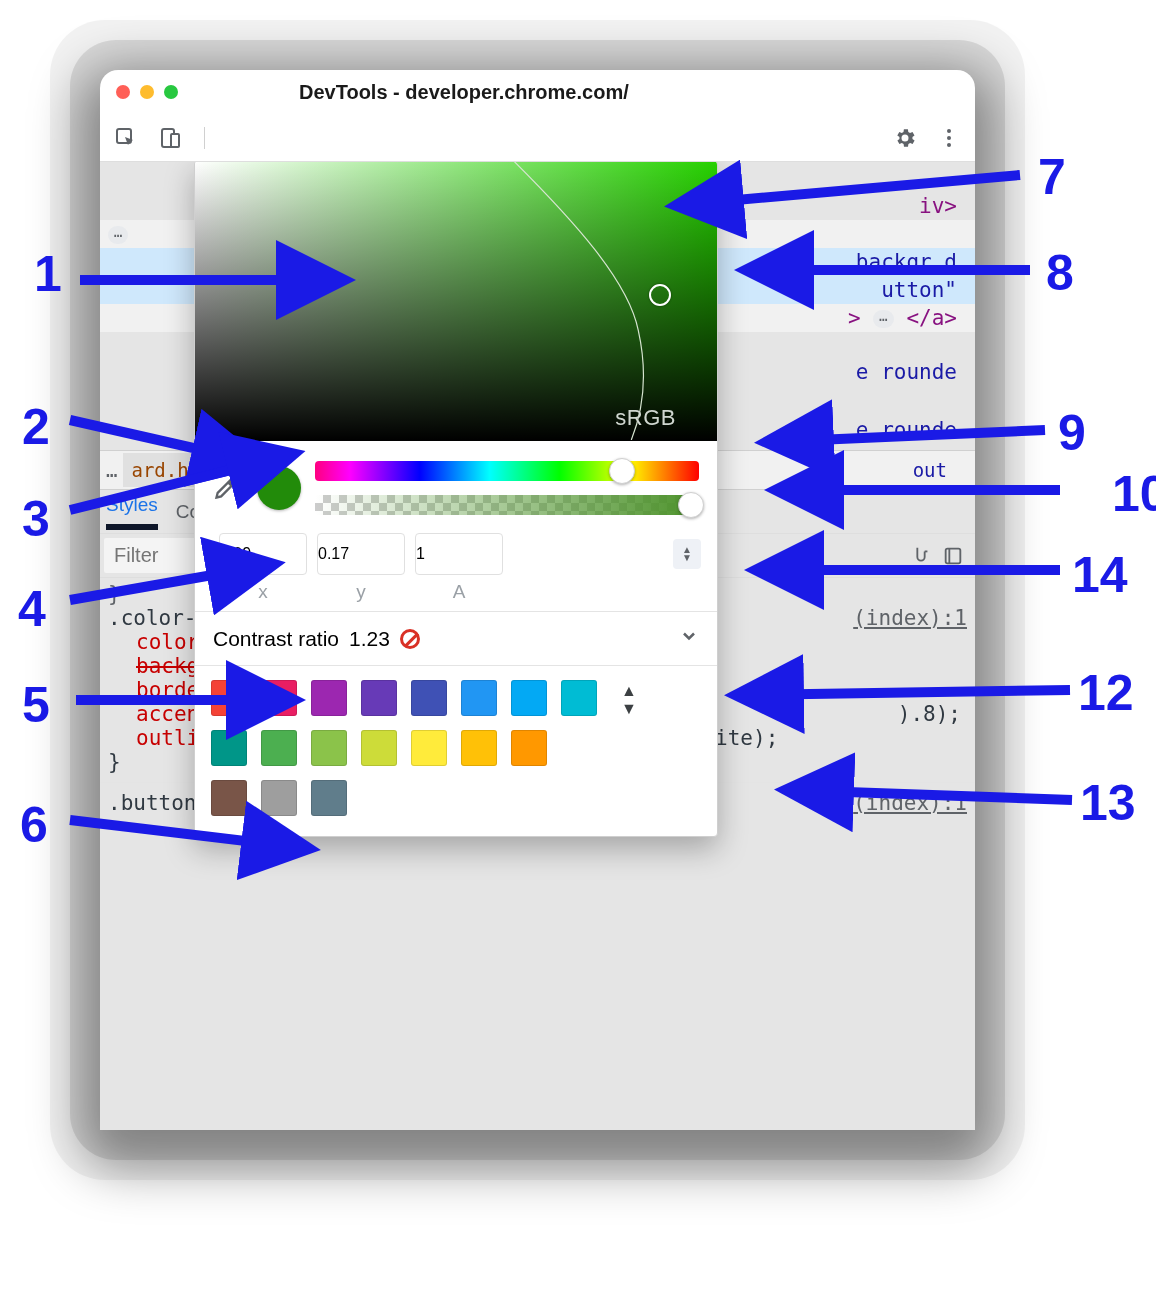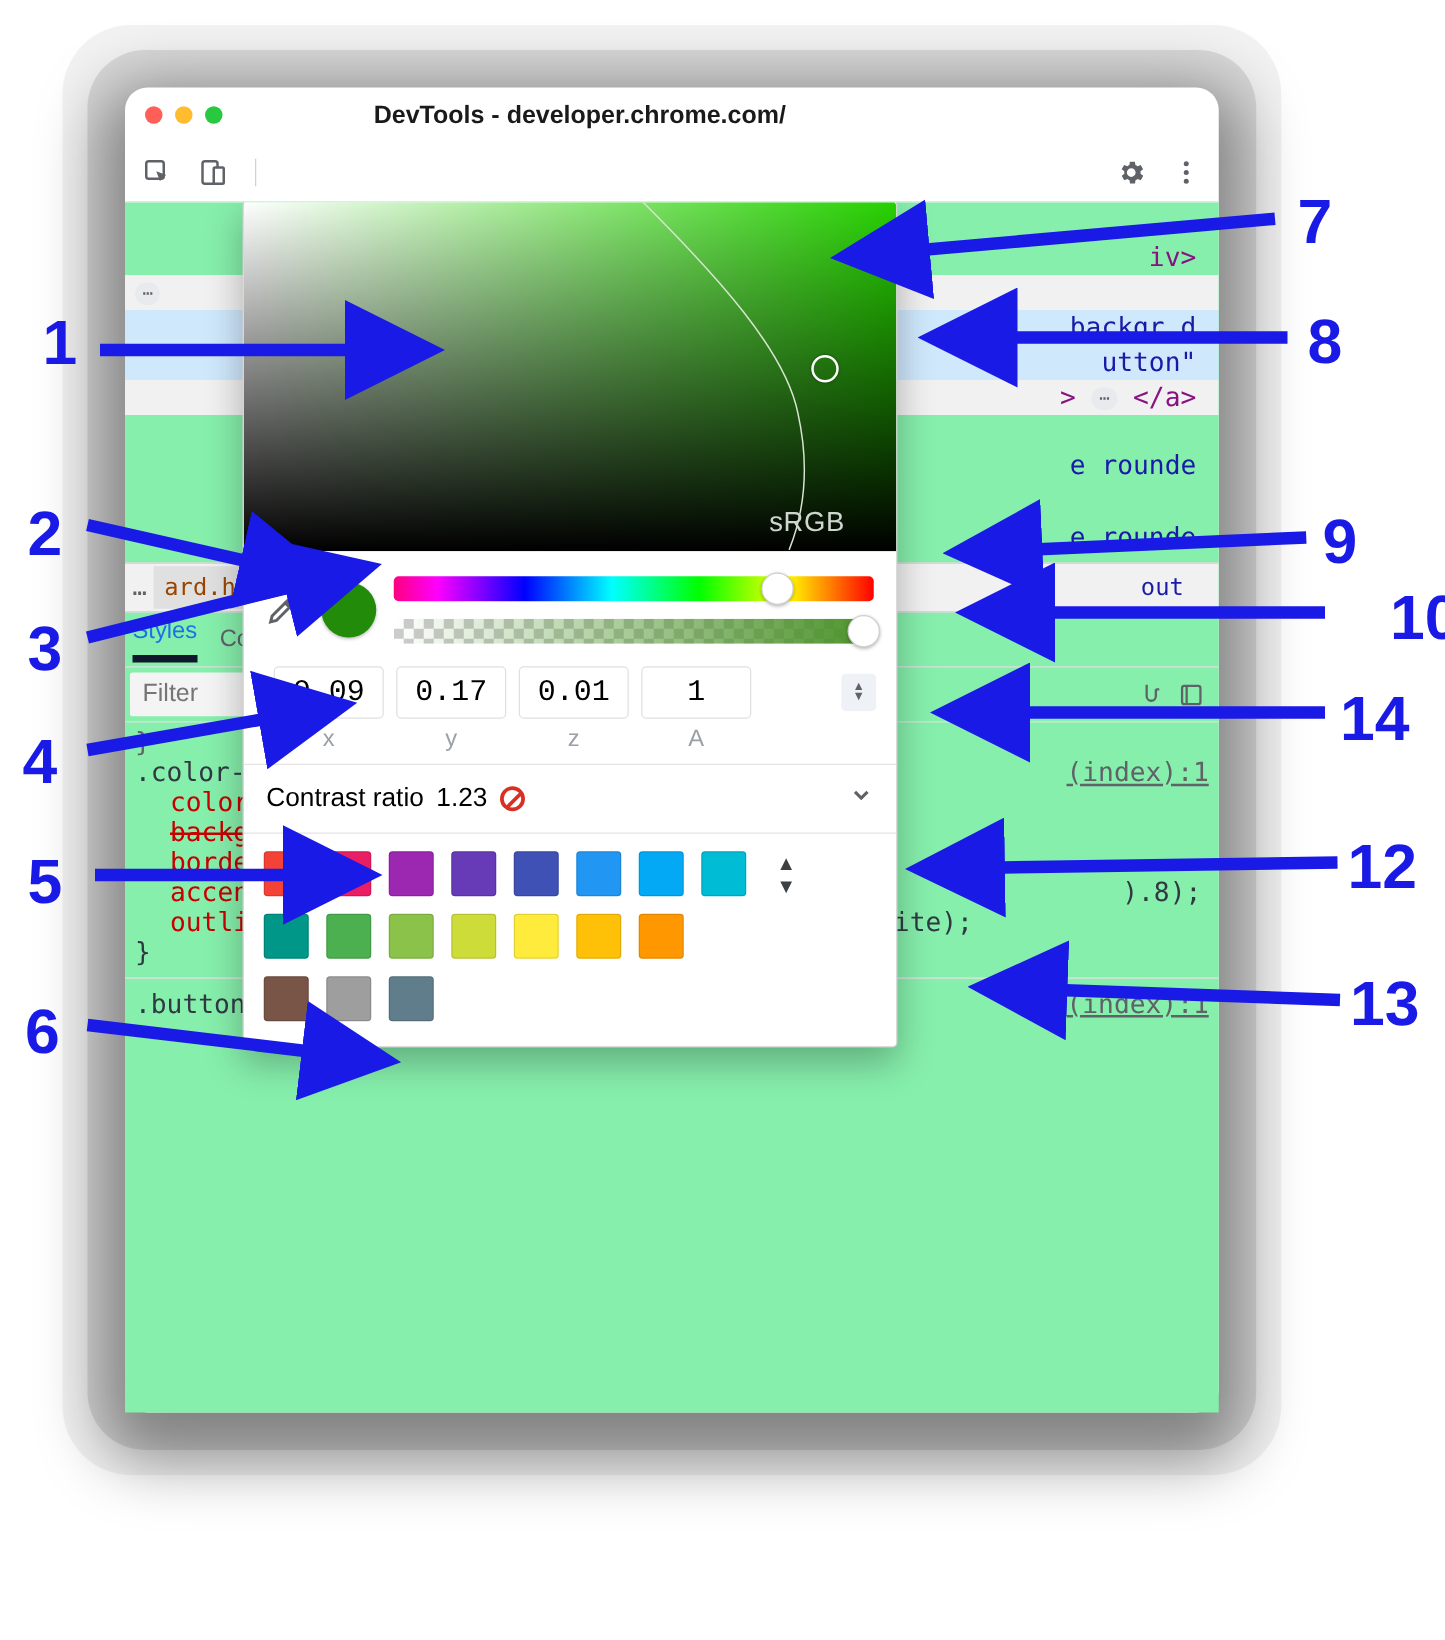--- a/index.html
+++ b/index.html
@@ -33,21 +33,21 @@
   
   .toolbar {
     display:flex; align-items:center; height:48px;
     padding:0 12px; gap:16px;
     border-bottom:1px solid #dedede;
   }
   .icon-btn { width:28px; height:28px; display:flex; align-items:center; justify-content:center; color:#5f6368; }
   .toolbar .spacer { flex:1; }
   .toolbar .sep { width:1px; height:22px; background:#d0d0d0; margin:0 4px; }
   
-  .elements-bg { position:relative; height:calc(100% - 92px); background:#86efac; overflow:hidden; }
+  .elements-bg { position:relative; height:calc(100% - 92px); background:#e5e5e5; overflow:hidden; }
   .code-row { font-family: ui-monospace, Menlo, monospace; font-size:21px; padding:2px 8px; white-space:pre; color:#303942; }
   .row-grey { background:#f1f1f1; }
   .row-blue { background:#cfe8fc; }
   .purple { color:#881280; }
   .blue { color:#1a1aa6; }
   .orange { color:#994500; }
   .badge-pill {
     display:inline-flex; align-items:center; justify-content:center;
     background:#e8eaed; color:#5f6368; border-radius:10px; padding:0 6px; height:18px;
     font-size:14px; vertical-align:middle;
@@ -103,21 +103,21 @@
   }
   .alpha {
     background:
       linear-gradient(to right, rgba(76,146,42,0) 0%, rgba(76,146,42,1) 100%),
       repeating-conic-gradient(#ccc 0 25%, #fff 0 50%) 0 0/16px 16px;
   }
   .thumb { position:absolute; top:50%; width:26px; height:26px; background:#fff; border-radius:50%; border:1px solid #d0d0d0; box-shadow:0 1px 3px rgba(0,0,0,.3); transform:translate(-50%,-50%); }
   
   .vals { display:flex; align-items:flex-start; gap:10px; padding:10px 16px 8px 24px; }
   .val-col { display:flex; flex-direction:column; align-items:center; gap:6px; }
-  .val-col input { width:88px; height:42px; border:1px solid #e0e0e0; border-radius:4px; text-align:center; font-size:24px; font-family:Liberation Mono, monospace; }
+  .val-col input { width:88px; height:42px; border:1px solid #e0e0e0; border-radius:4px; text-align:left; font-size:16px; font-family:Liberation Sans, sans-serif; }
   .val-col label { color:#9aa0a6; font-size:19px; }
   .switcher { margin-left:auto; margin-top:6px; width:28px; height:30px; display:flex; flex-direction:column; align-items:center; justify-content:center; background:#eef1f6; border-radius:4px; color:#5f6368; }
   .switcher span { font-size:10px; line-height:8px; }
   
   .contrast { display:flex; align-items:center; gap:10px; padding:14px 18px; border-top:1px solid #e4e4e4; border-bottom:1px solid #e4e4e4; font-size:21px; }
   .nope { width:20px; height:20px; border:3px solid #d93025; border-radius:50%; position:relative;}
   .nope::after { content:""; position:absolute; width:3px; height:18px; background:#d93025; left:7px; top:-1px; transform:rotate(45deg);}
   .chev { margin-left:auto; color:#5f6368; }
   
   .palette { display:flex; padding:14px 16px 20px 16px; }
@@ -268,24 +268,20 @@
       </div>
 
       <div class="vals">
         <div class="val-col">
             <input value="0.09" style="">
             <label>x</label>
           </div>
         <div class="val-col">
             <input value="0.17" style="">
             <label>y</label>
-          </div>
-        <div class="val-col">
-            <input value="0.01" style="">
-            <label>z</label>
           </div>
         <div class="val-col">
             <input value="1" style="">
             <label>A</label>
           </div>
         <div class="switcher">
             <span>▲</span>
             <span>▼</span>
           </div>
       </div>

